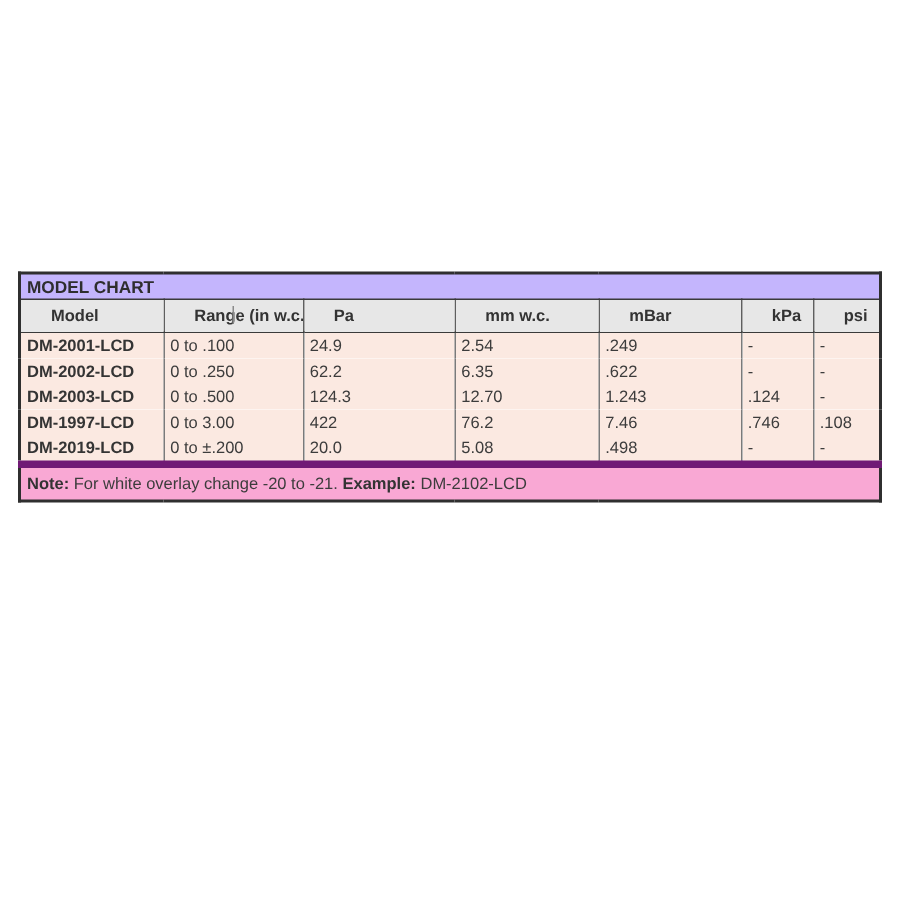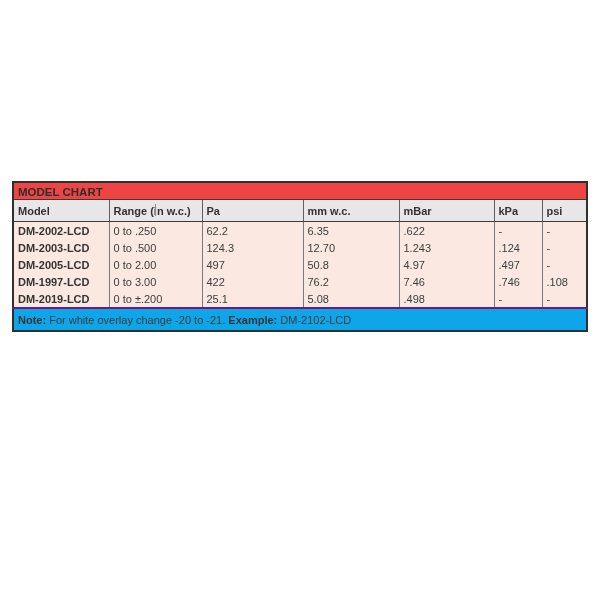--- a/index.html
+++ b/index.html
@@ -23,37 +23,37 @@
     top: 181px;
     width: 574px;
     border-collapse: collapse;
     table-layout: fixed;
     border: 2px solid #2f2f2f;
     font-size: 11px;
     color: #3c3c3c;
   }
   
   tr.title-row th {
-    background: #ef4444;
+    background: #c4b5fd;
     text-align: left;
     font-size: 11.5px;
     font-weight: bold;
     color: #2e2e2e;
     padding: 2px 4px 1px 4px;
     height: 13px;
     border-bottom: 1px solid #3a3a3a;
   }
   
   tr.head-row th {
     background: #e7e7e7;
     text-align: left;
     font-weight: bold;
     font-size: 11px;
     color: #333333;
-    padding: 3px 4px;
+    padding: 3px 20px;
     height: 15px;
     border-bottom: 1px solid #3a3a3a;
     border-right: 1px solid #5f5f5f;
     position: relative;
     overflow: hidden;
     white-space: nowrap;
   }
   tr.head-row th:last-child { border-right: none; }
   
   tbody td {
@@ -65,22 +65,22 @@
     white-space: nowrap;
     vertical-align: middle;
   }
   tbody td:last-child { border-right: none; }
   tbody td:first-child {
     font-weight: bold;
     color: #343434;
   }
   
   tr.note-row td {
-    background: #0ea5e9;
-    border-top: 2px solid #701a75;
+    background: #f9a8d4;
+    border-top: 5px solid #701a75;
     padding: 3px 4px;
     height: 15px;
     white-space: nowrap;
     overflow: hidden;
   }
   tr.note-row b { font-weight: bold; color: #333333; }
   
   .cursor-artifact {
     position: absolute;
     left: 45px;
@@ -113,59 +113,59 @@
         <th><span>Range (in w.c.)</span><span class="cursor-artifact"></span></th>
         <th>Pa</th>
         <th>mm w.c.</th>
         <th>mBar</th>
         <th>kPa</th>
         <th>psi</th>
       </tr>
     </thead>
     <tbody>
         <tr>
+          <td>DM-2001-LCD</td>
+          <td>0 to .100</td>
+          <td>24.9</td>
+          <td>2.54</td>
+          <td>.249</td>
+          <td>-</td>
+          <td>-</td>
+        </tr>
+        <tr>
           <td>DM-2002-LCD</td>
           <td>0 to .250</td>
           <td>62.2</td>
           <td>6.35</td>
           <td>.622</td>
           <td>-</td>
           <td>-</td>
         </tr>
         <tr>
           <td>DM-2003-LCD</td>
           <td>0 to .500</td>
           <td>124.3</td>
           <td>12.70</td>
           <td>1.243</td>
           <td>.124</td>
           <td>-</td>
         </tr>
         <tr>
-          <td>DM-2005-LCD</td>
-          <td>0 to 2.00</td>
-          <td>497</td>
-          <td>50.8</td>
-          <td>4.97</td>
-          <td>.497</td>
-          <td>-</td>
-        </tr>
-        <tr>
           <td>DM-1997-LCD</td>
           <td>0 to 3.00</td>
           <td>422</td>
           <td>76.2</td>
           <td>7.46</td>
           <td>.746</td>
           <td>.108</td>
         </tr>
         <tr>
           <td>DM-2019-LCD</td>
           <td>0 to ±.200</td>
-          <td>25.1</td>
+          <td>20.0</td>
           <td>5.08</td>
           <td>.498</td>
           <td>-</td>
           <td>-</td>
         </tr>
       </tbody>
     <tfoot>
       <tr class="note-row">
         <td colspan="7">
           <b>Note:</b><span> For white overlay change -20 to -21. </span><b>Example:</b><span> DM-2102-LCD</span>

